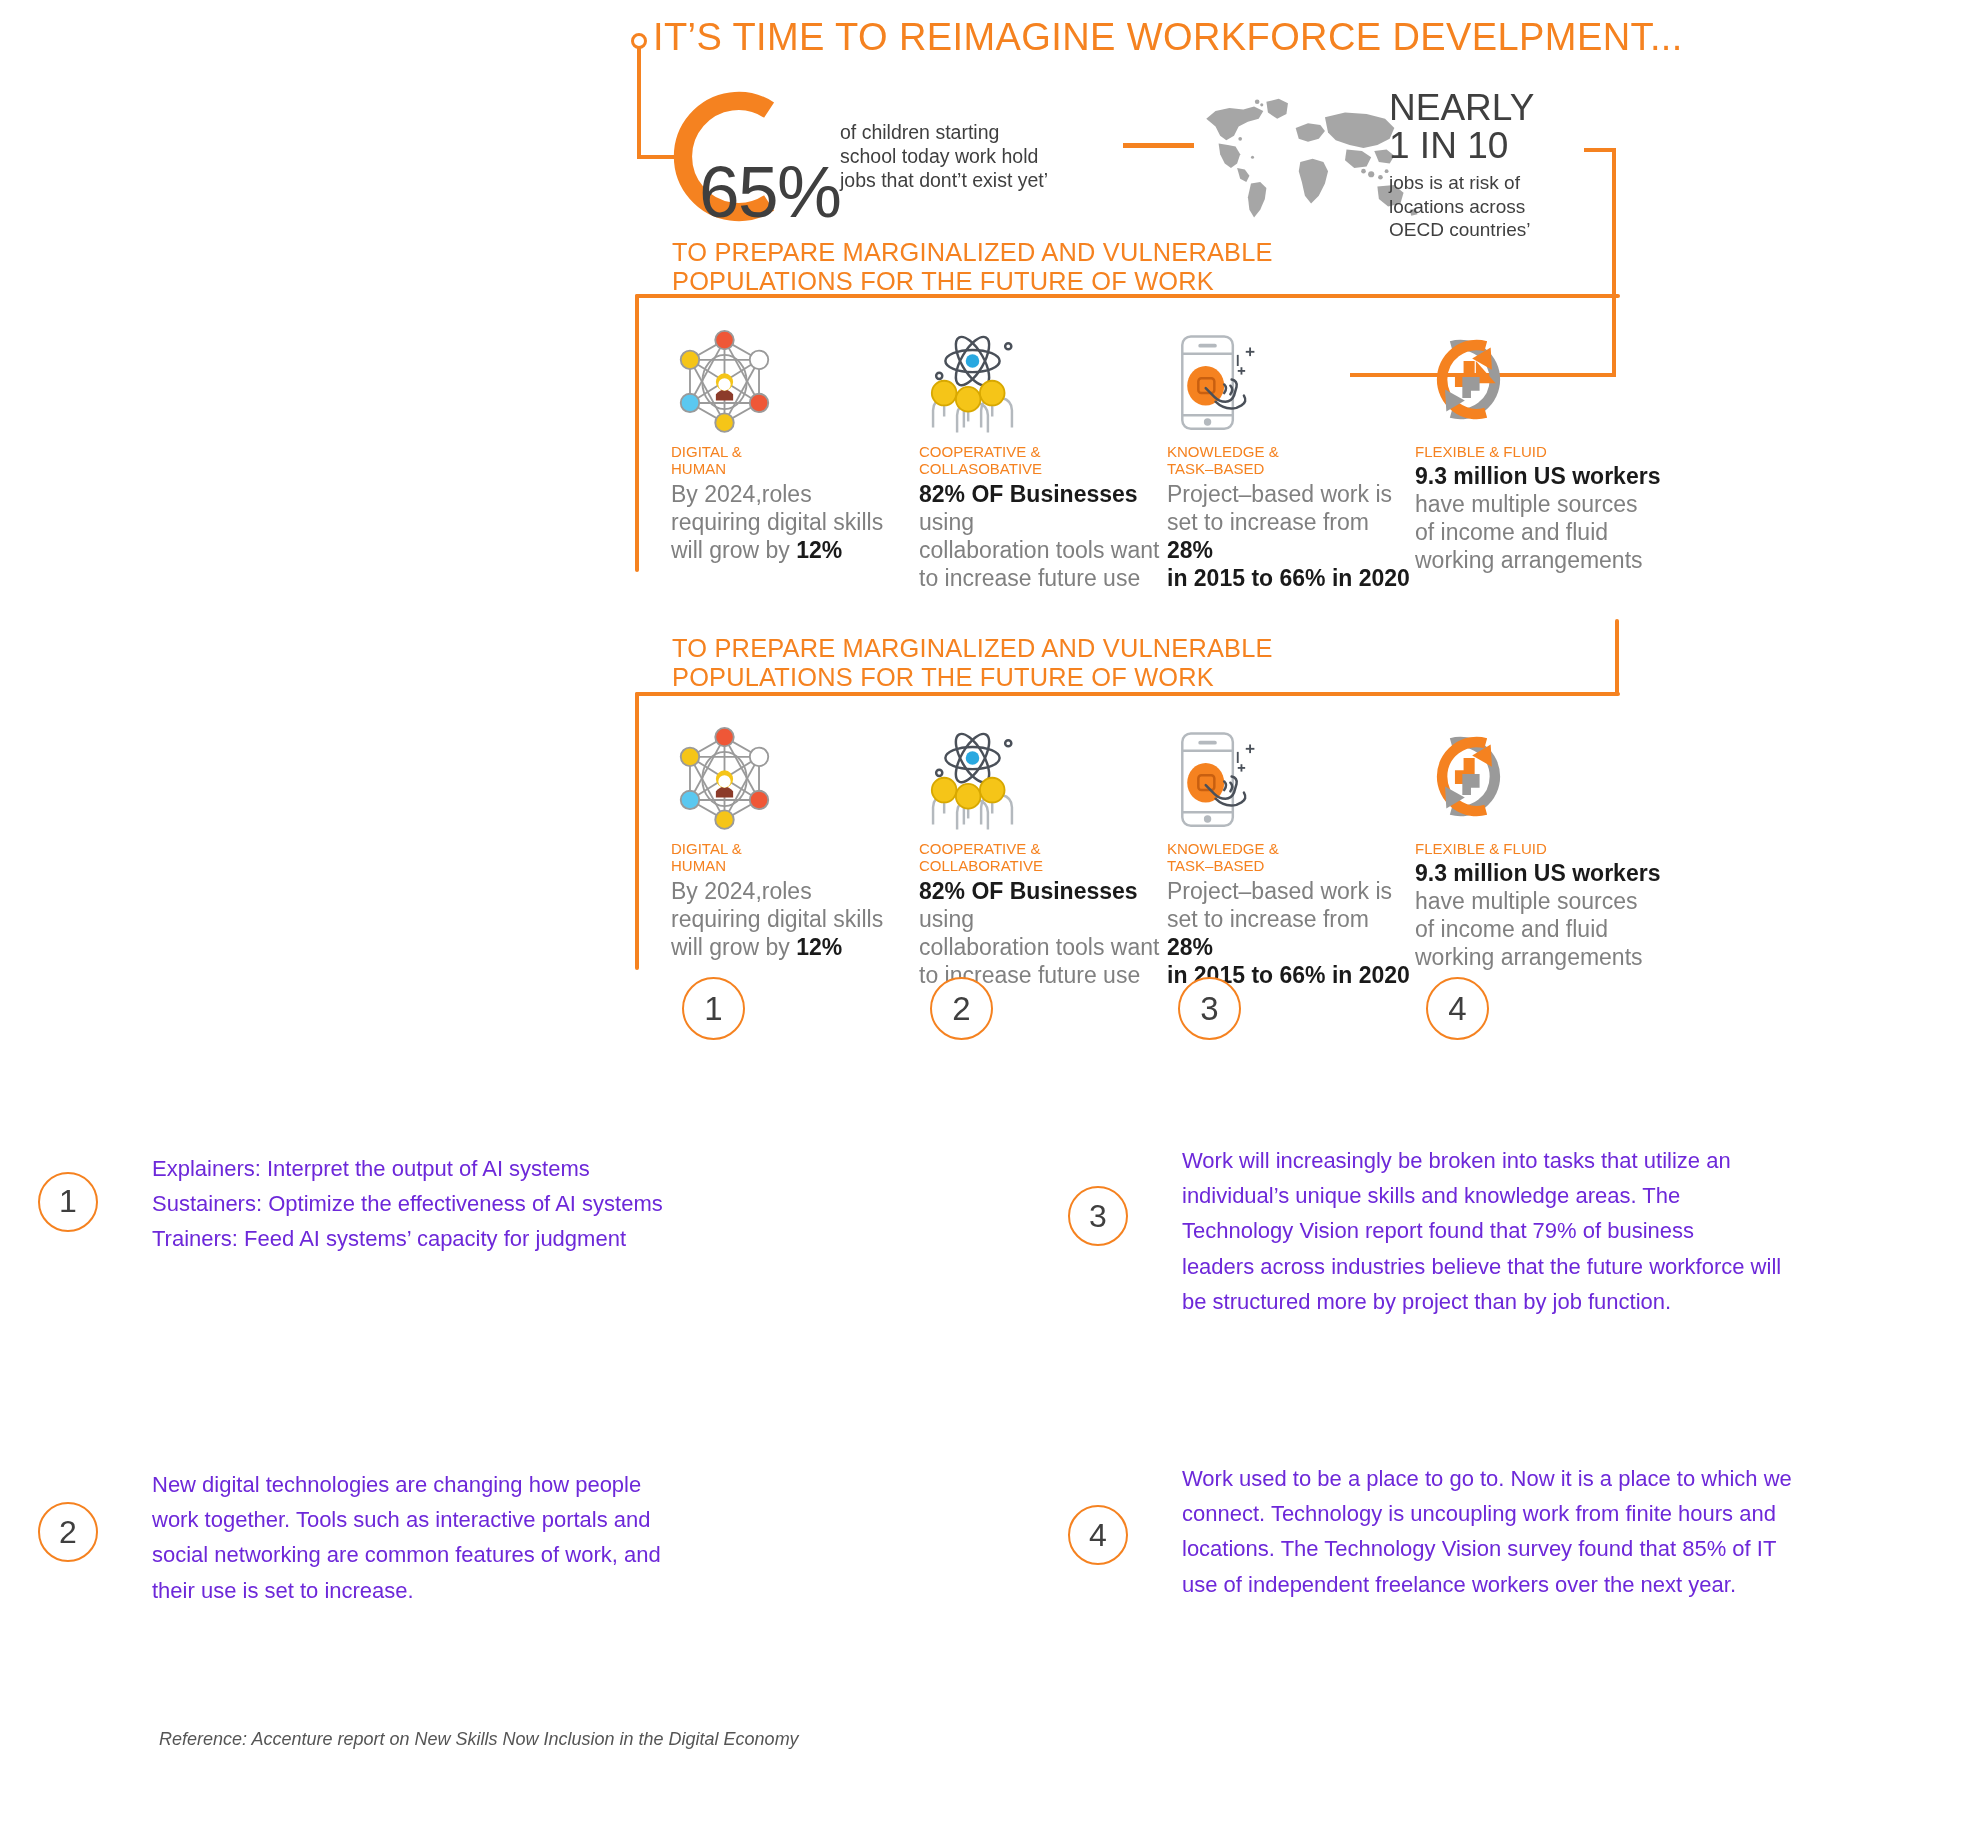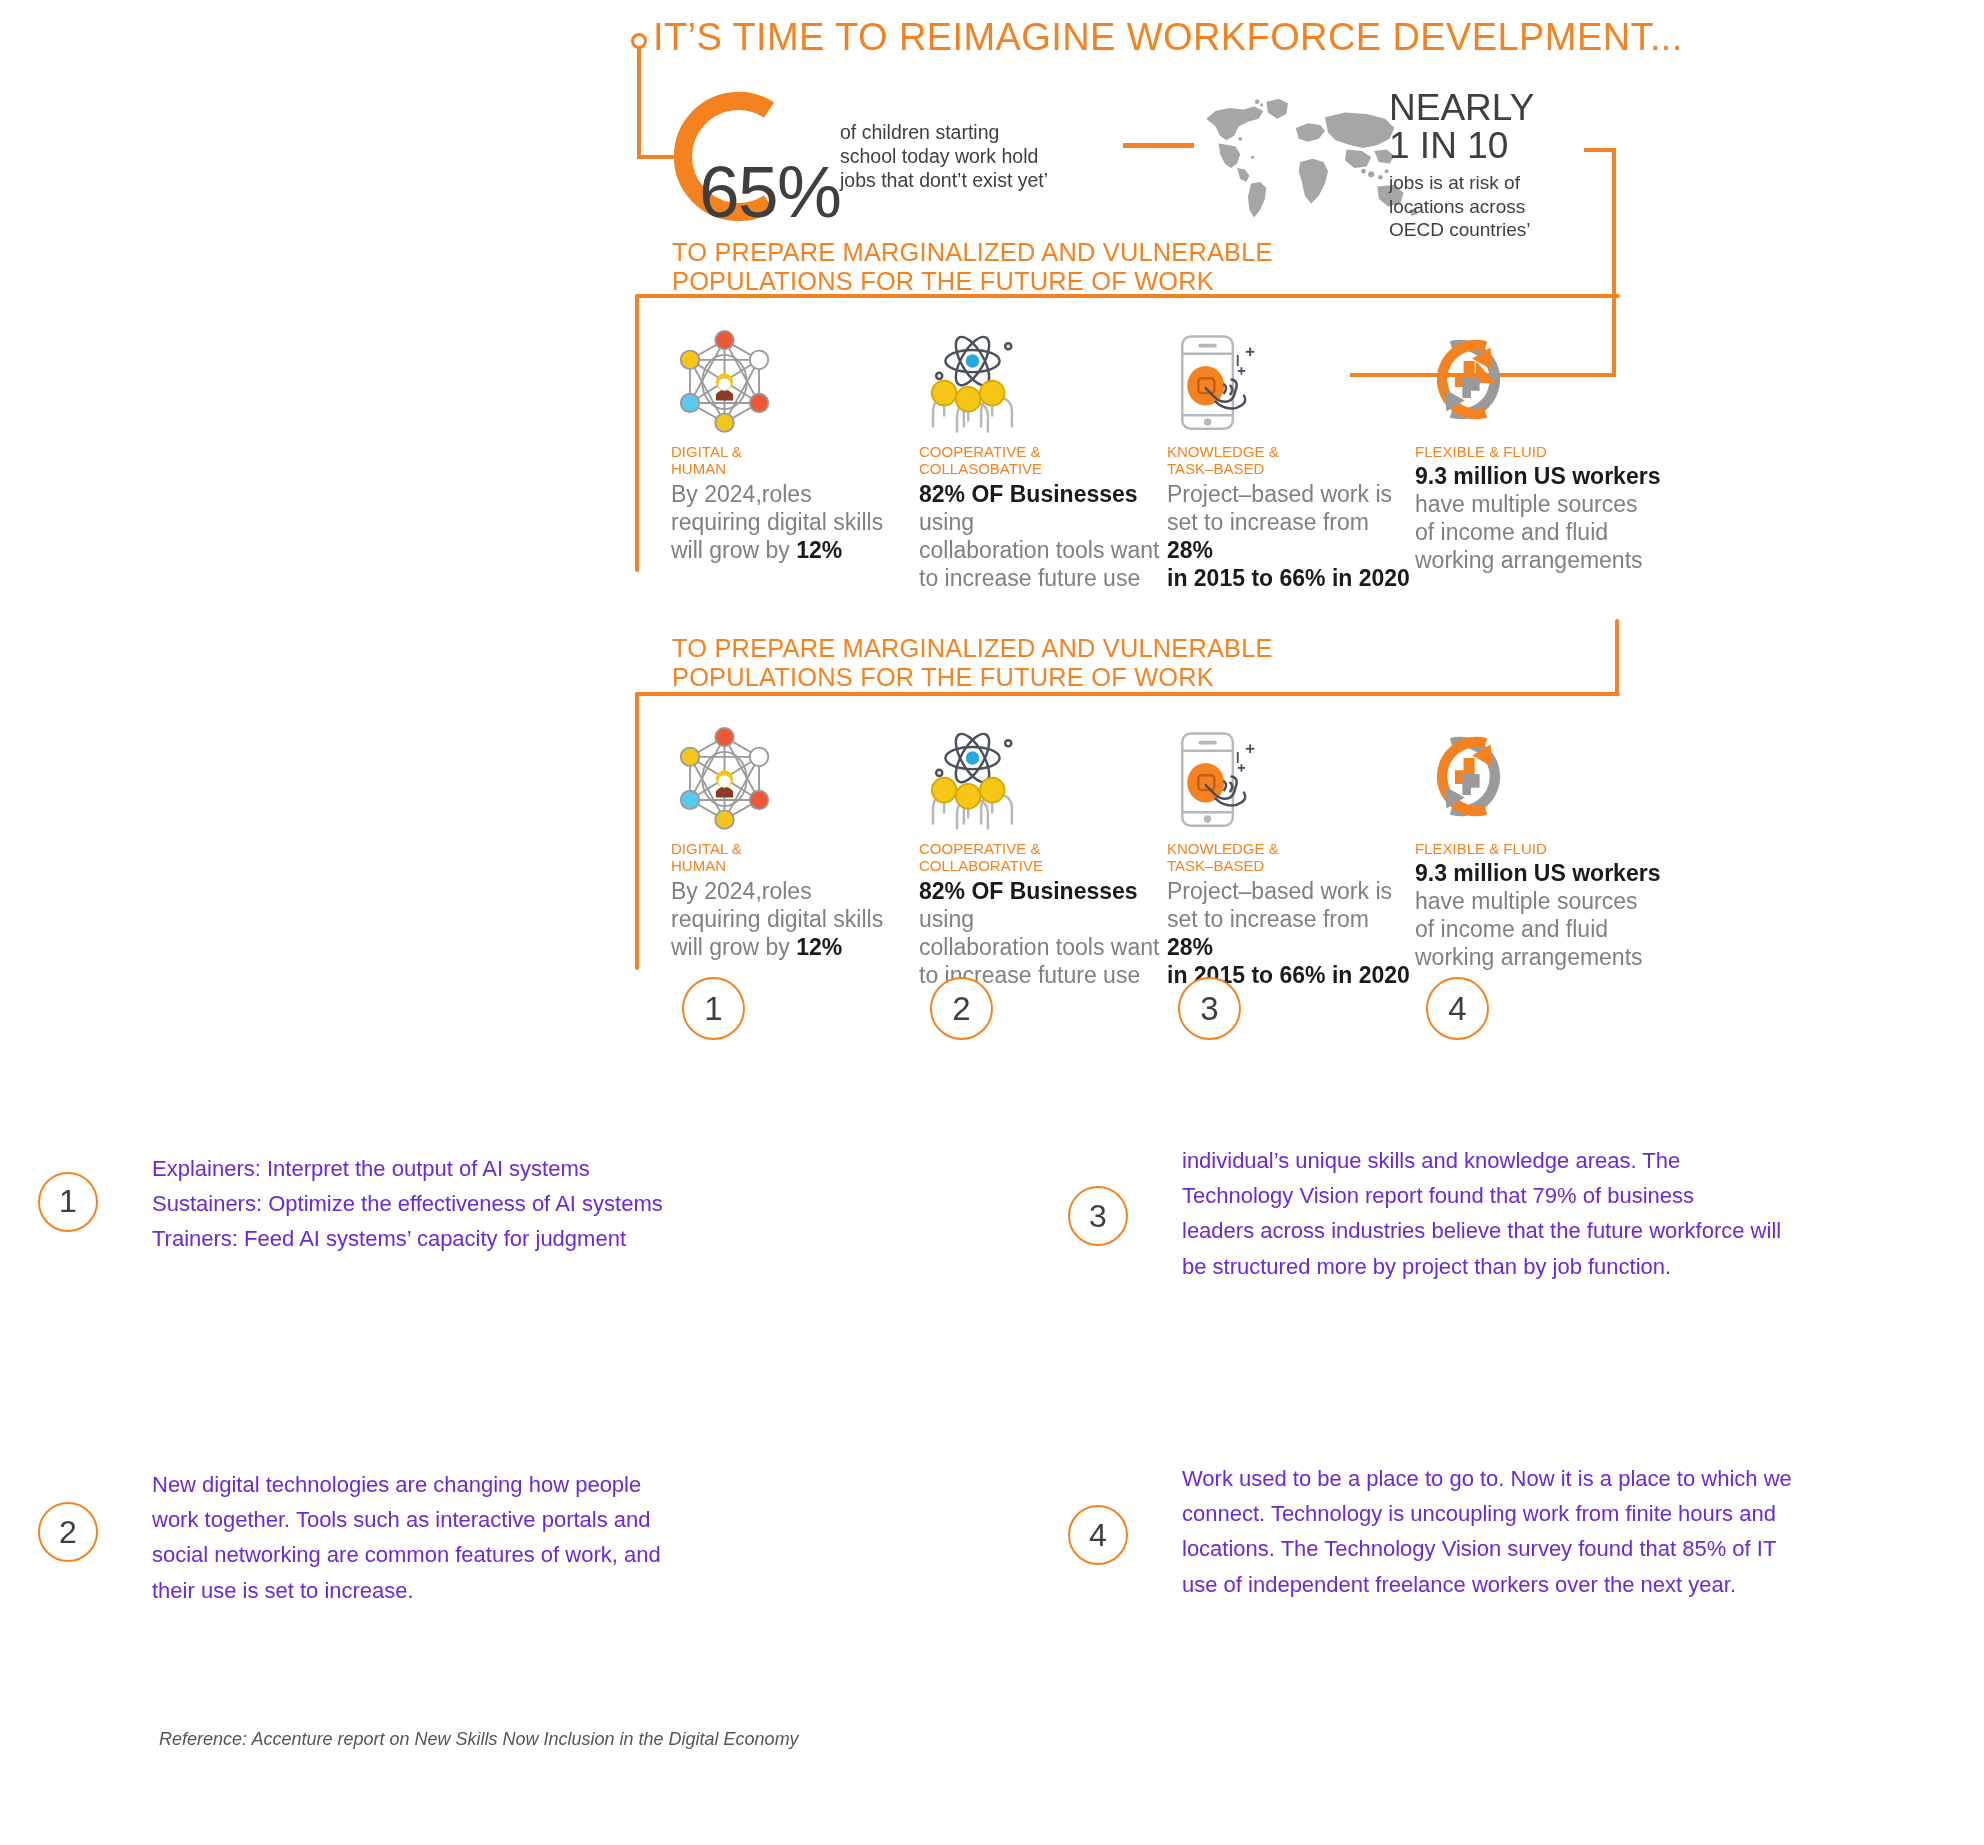--- a/index.html
+++ b/index.html
@@ -530,20 +530,21 @@
     <span class="ln">New digital technologies are changing how people</span>
     <span class="ln">work together. Tools such as interactive portals and</span>
     <span class="ln">social networking are common features of work, and</span>
     <span class="ln">their use is set to increase.</span>
   </div>
 </div>
 
 <div class="explain" id="explain-3">
   <div class="num">3</div>
   <div class="body">
+    <span class="ln">Work will increasingly be broken into tasks that utilize an</span>
     <span class="ln">individual’s unique skills and knowledge areas. The</span>
     <span class="ln">Technology Vision report found that 79% of business</span>
     <span class="ln">leaders across industries believe that the future workforce will</span>
     <span class="ln">be structured more by project than by job function.</span>
   </div>
 </div>
 
 <div class="explain" id="explain-4">
   <div class="num">4</div>
   <div class="body">

